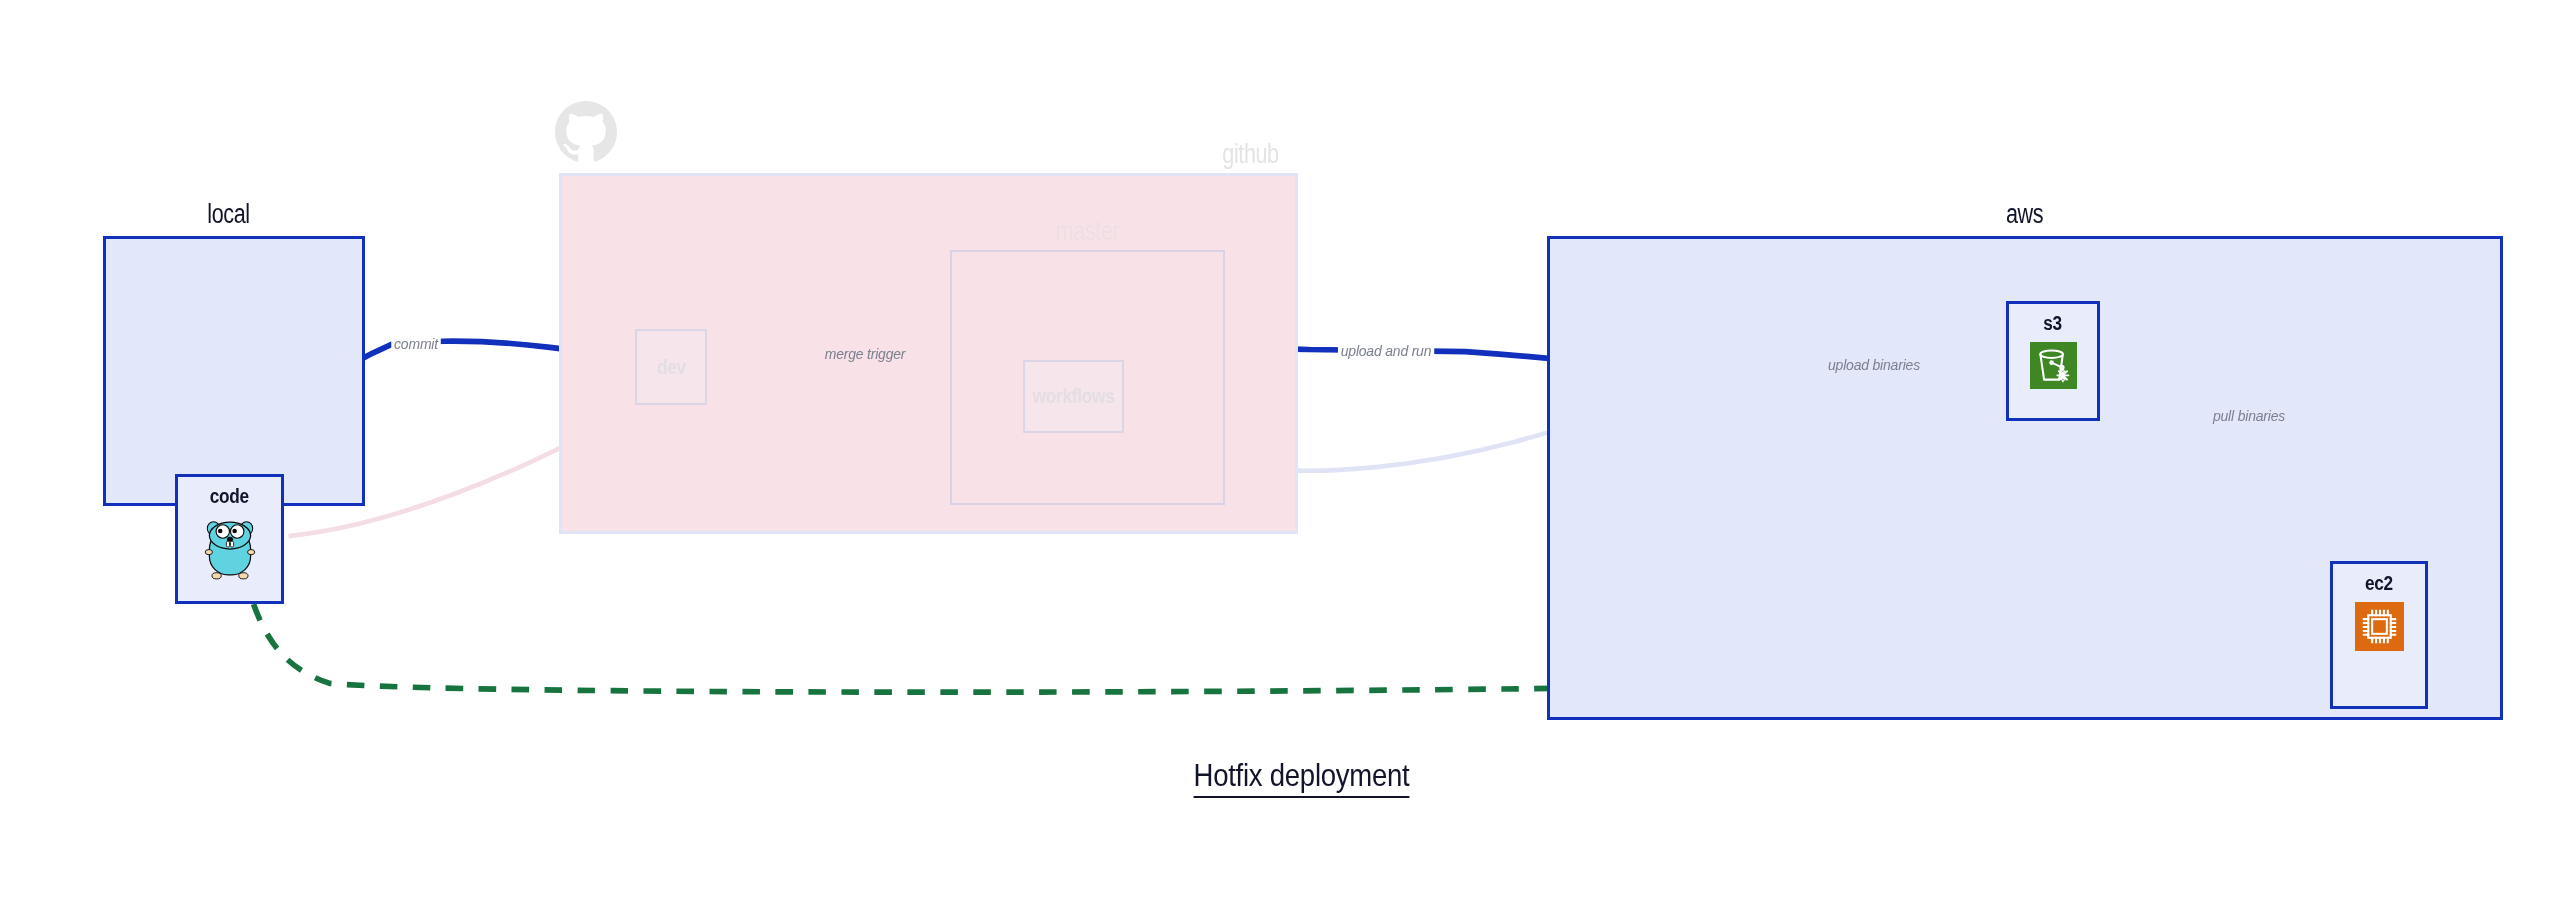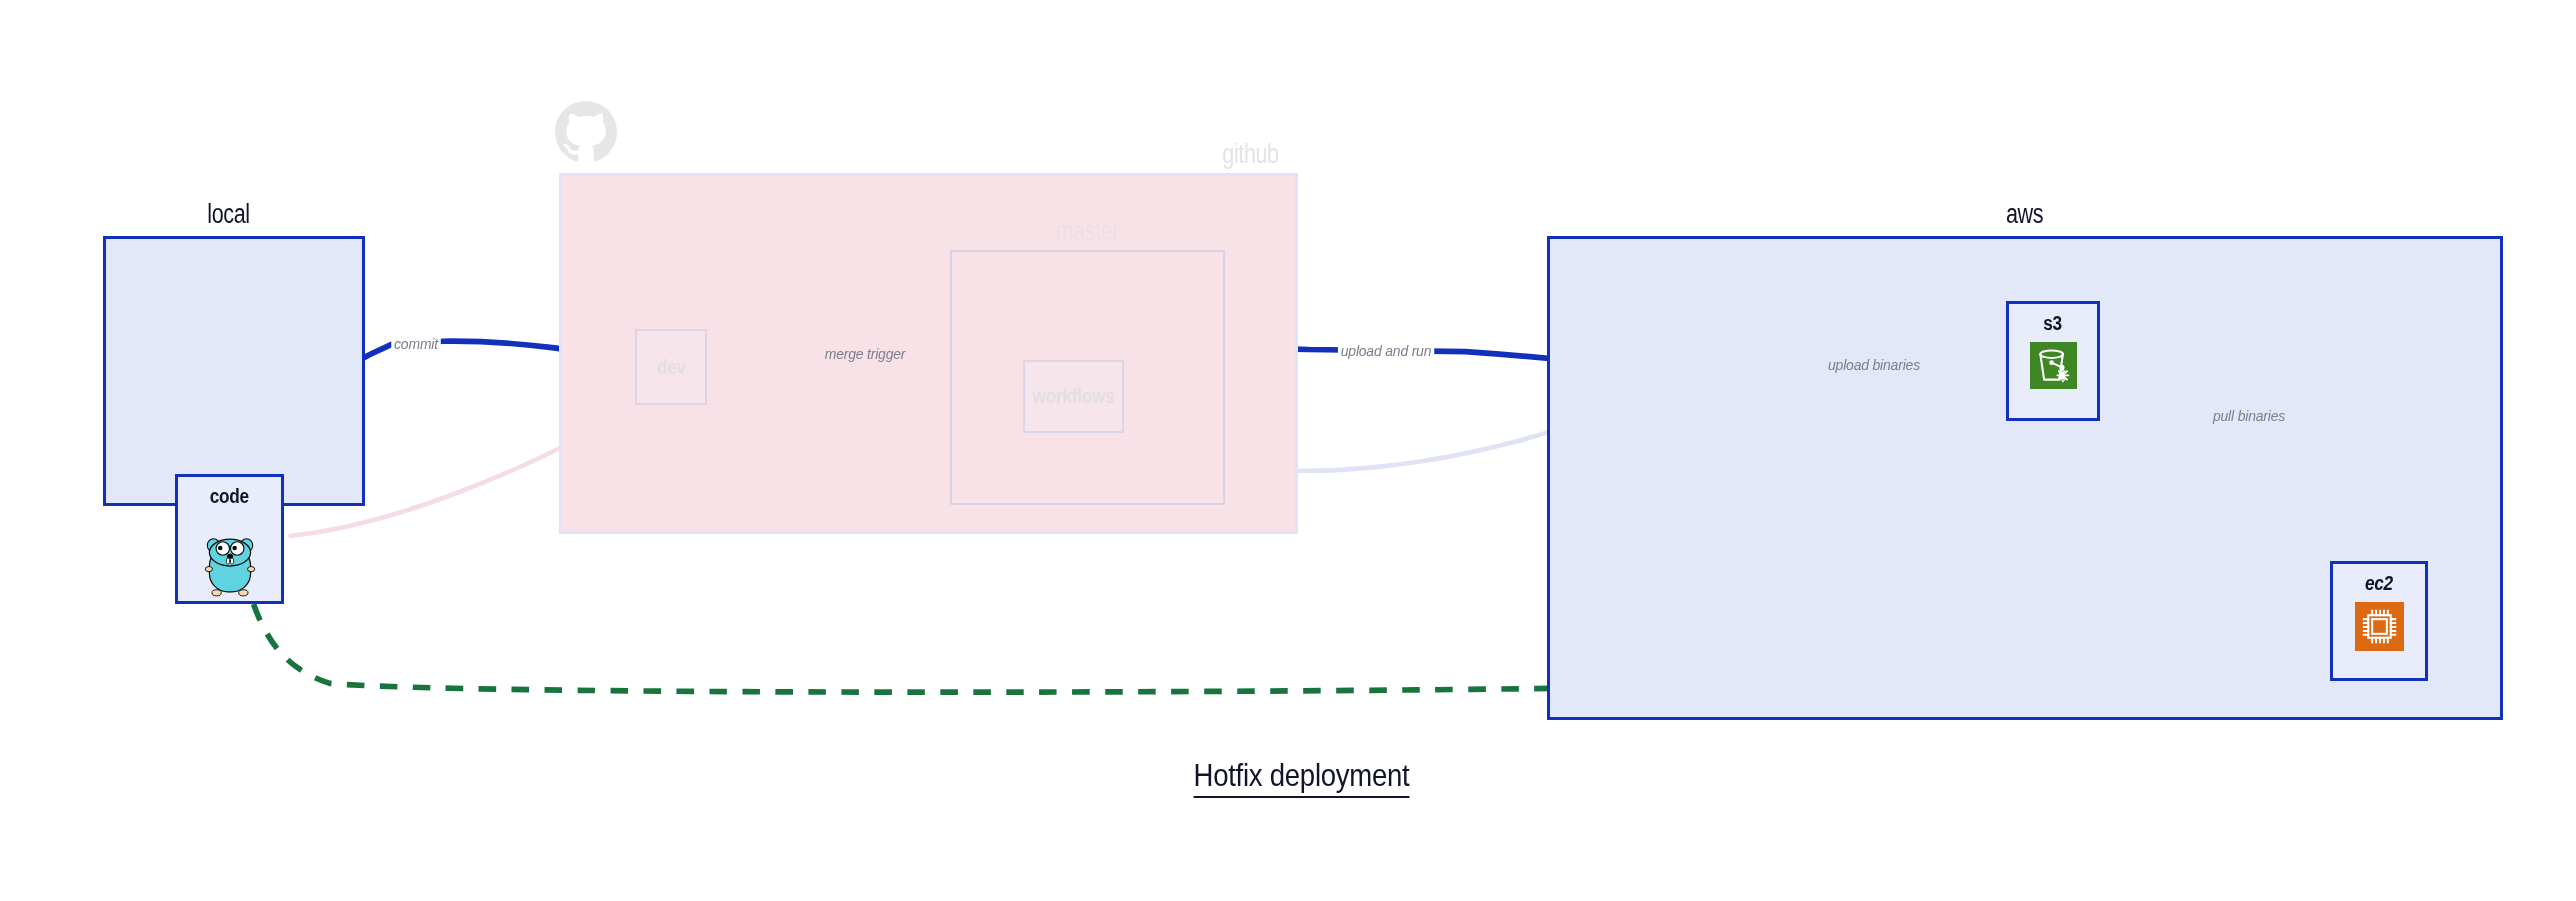--- a/index.html
+++ b/index.html
@@ -180,21 +180,21 @@
     <svg viewBox="0 0 16 16" width="62" height="62" xmlns="http://www.w3.org/2000/svg">
       <path fill="#e6e6e6" d="M8 0C3.58 0 0 3.58 0 8c0 3.54 2.29 6.53 5.47 7.59.4.07.55-.17.55-.38 0-.19-.01-.82-.01-1.49-2.01.37-2.53-.49-2.69-.94-.09-.23-.48-.94-.82-1.13-.28-.15-.68-.52-.01-.53.63-.01 1.08.58 1.23.82.72 1.21 1.87.87 2.33.66.07-.52.28-.87.51-1.07-1.78-.2-3.64-.89-3.64-3.95 0-.87.31-1.59.82-2.15-.08-.2-.36-1.02.08-2.12 0 0 .67-.21 2.2.82.64-.18 1.32-.27 2-.27s1.36.09 2 .27c1.53-1.04 2.2-.82 2.2-.82.44 1.1.16 1.92.08 2.12.51.56.82 1.27.82 2.15 0 3.07-1.87 3.75-3.65 3.95.29.25.54.73.54 1.48 0 1.07-.01 1.93-.01 2.2 0 .21.15.46.55.38A8.012 8.012 0 0 0 16 8c0-4.42-3.58-8-8-8z"></path>
     </svg>
   </div>
 
   <div class="cluster-label" style="left:151px; top:199px; width:155px;">local</div>
   <div class="cluster-label muted" style="left:1173px; top:139px; width:155px;">github</div>
   <div class="cluster-label muted2" style="left:1010px; top:216px; width:155px;">master</div>
   <div class="cluster-label" style="left:1947px; top:199px; width:155px;">aws</div>
 
-  <div class="node" style="left:175px; top:474px; width:109px; height:130px;justify-content:space-between;">
+  <div class="node" style="left:175px; top:474px; width:109px; height:130px;">
     <div class="node-title">code</div>
     <div class="node-icon">
       <svg width="56" height="67" viewBox="0 0 108 130" xmlns="http://www.w3.org/2000/svg">
 
         <ellipse cx="22" cy="26" rx="12" ry="13" fill="#5fd3e0" stroke="#0b0b0b" stroke-width="2"></ellipse>
         <ellipse cx="86" cy="26" rx="12" ry="13" fill="#5fd3e0" stroke="#0b0b0b" stroke-width="2"></ellipse>
 
         <rect x="14" y="30" width="80" height="86" rx="36" fill="#5fd3e0" stroke="#0b0b0b" stroke-width="2.4"></rect>
 
         <ellipse cx="54" cy="40" rx="40" ry="26" fill="#5fd3e0" stroke="#0b0b0b" stroke-width="2.4"></ellipse>
@@ -244,21 +244,21 @@
         </g>
 
         <g stroke="#ffffff" stroke-width="3.6" stroke-linecap="round">
           <path d="M70 58 L70 84 M58 71 L82 71 M61 62 L79 80 M79 62 L61 80"></path>
           <path d="M66 62 L70 66 L74 62 M66 80 L70 76 L74 80"></path>
         </g>
       </svg>
     </div>
   </div>
 
-  <div class="node" style="left:2330px; top:561px; width:98px; height:120px;font-style:italic;">
+  <div class="node" style="left:2330px; top:561px; width:98px; height:148px;">
     <div class="node-title">ec2</div>
     <div class="node-icon">
       <svg width="49" height="49" viewBox="0 0 100 100" xmlns="http://www.w3.org/2000/svg">
         <rect x="0" y="0" width="100" height="100" fill="#dd6a10"></rect>
         <g stroke="#ffffff" stroke-width="4.2" fill="none" stroke-linecap="square">
           <rect x="27" y="27" width="46" height="46"></rect>
           <rect x="35" y="35" width="30" height="30"></rect>
 
           <path d="M35 27 L35 18 M43 27 L43 18 M51 27 L51 18 M59 27 L59 18 M67 27 L67 18"></path>
 

